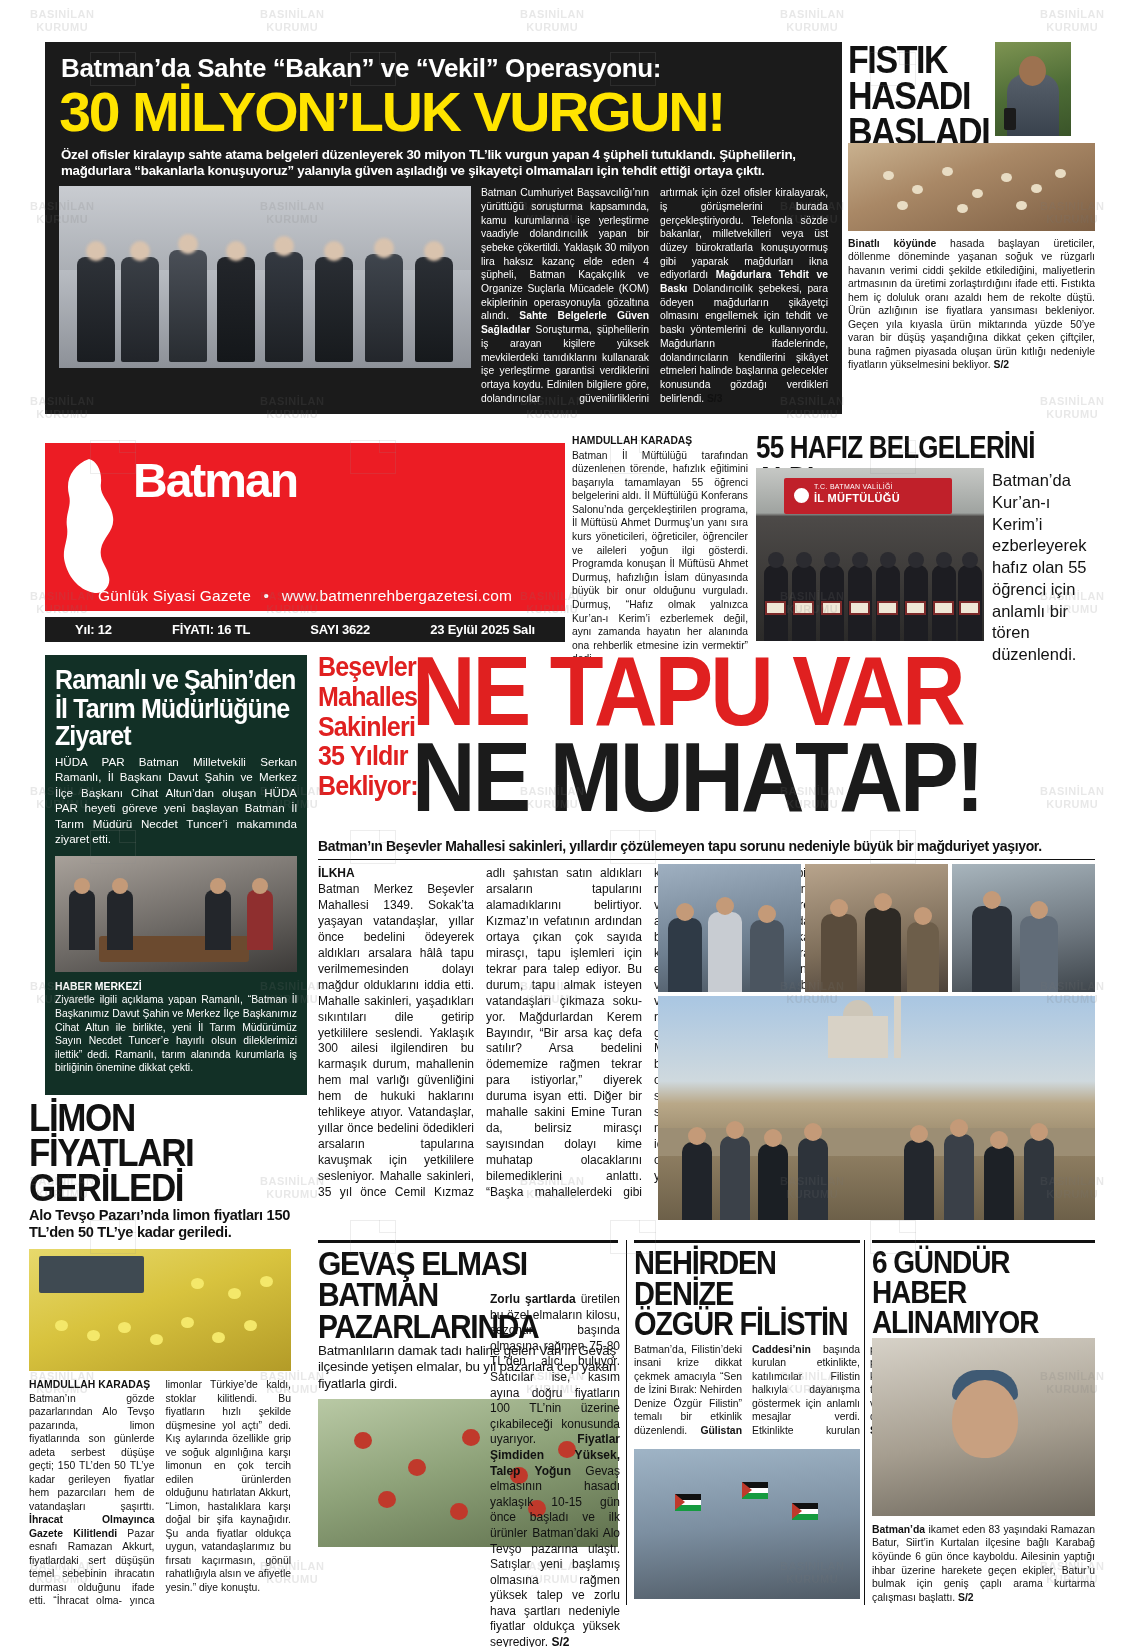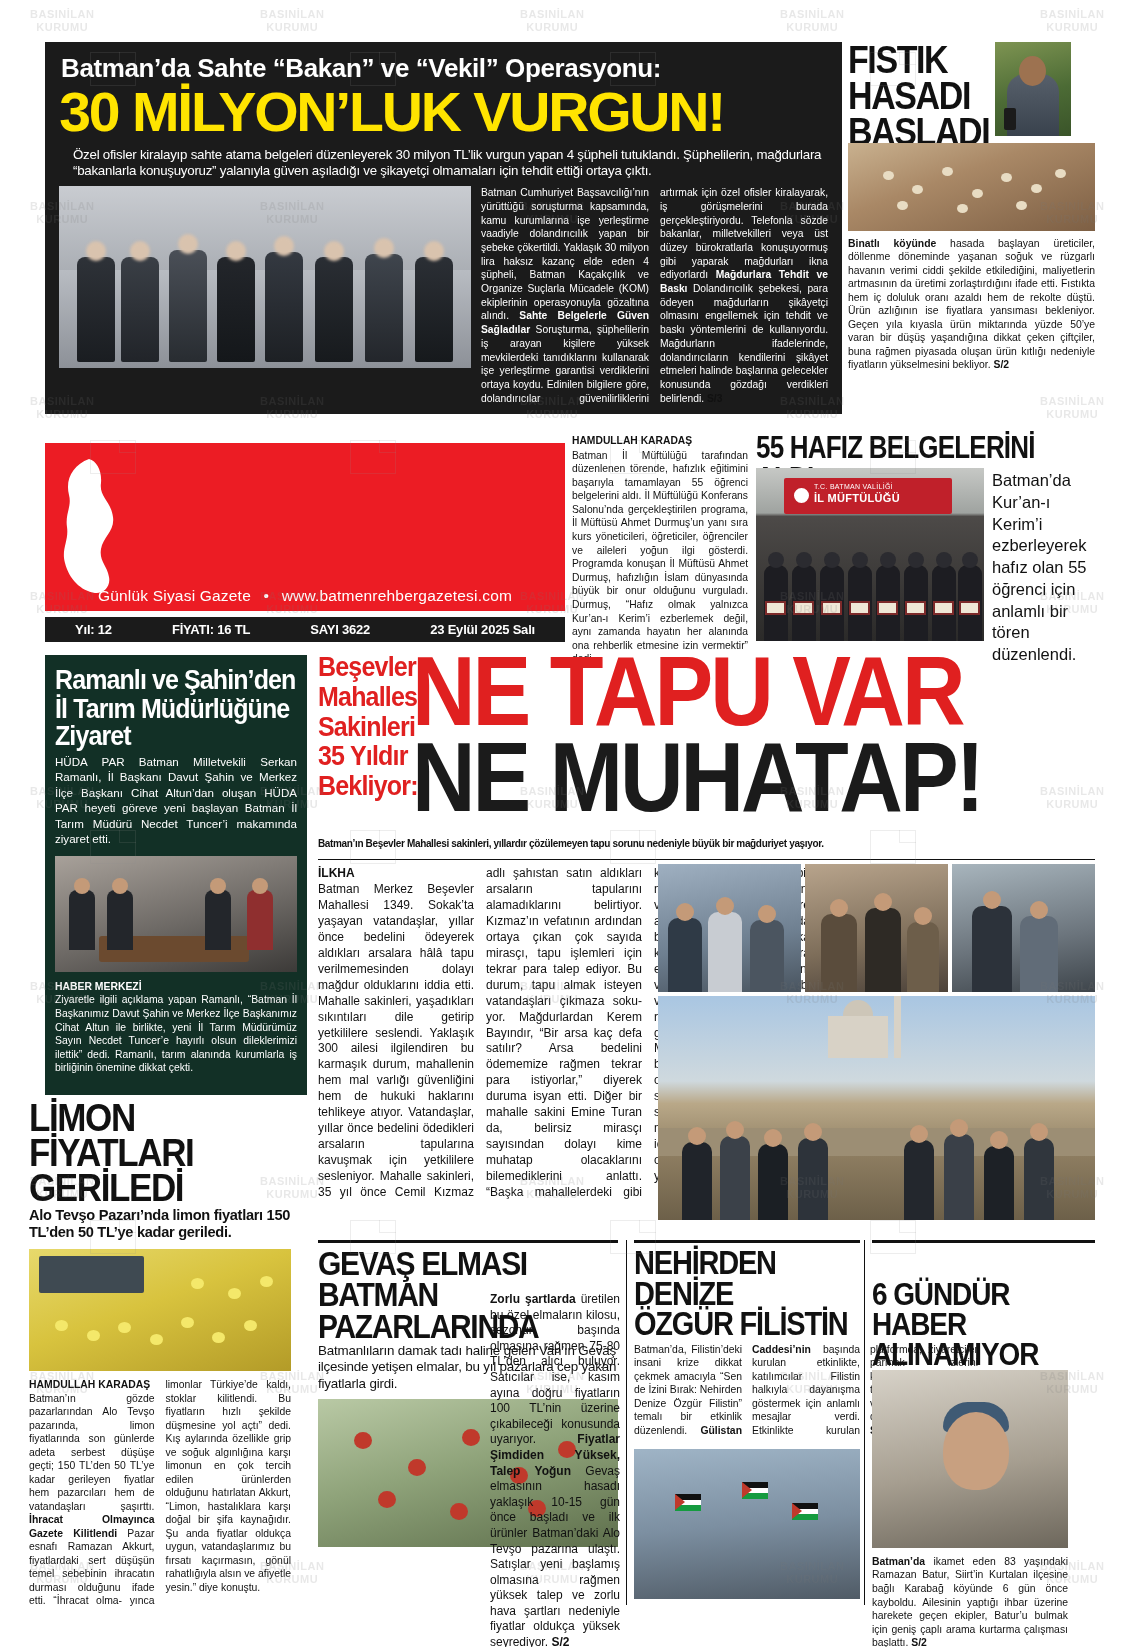--- a/index.html
+++ b/index.html
@@ -30,23 +30,22 @@
     font-size: 26px; font-weight: 700; letter-spacing: -.4px;
     padding: 13px 1px 0 16px; line-height: 1.05;
   }
   .lead-title {
     font-size: 56px; font-weight: 900; color: #ffe400; letter-spacing: -2.2px;
     padding: 4px 14px 0 14px; line-height: .92;
     font-family: "Liberation Sans Narrow","Liberation Sans",sans-serif;
     transform: scaleX(1.02); transform-origin: left center;
   }
   .lead-sub {
-    font-size: 13.3px; font-weight: 400; line-height: 1.22; padding: 9px 8px 7px 16px;
+    font-size: 13.3px; font-weight: 700; line-height: 1.22; padding: 9px 8px 7px 16px;
     letter-spacing: -.25px;
-    margin-left: 12px;
   }
   .lead-body { display: flex; gap: 10px; padding: 0 14px; }
   .lead-photo {
     width: 412px; height: 182px; flex: 0 0 412px;
     background: linear-gradient(170deg,#8d9197 0%,#6d7278 35%,#3f434a 75%,#2b2e33 100%);
     position: relative; overflow: hidden;
   }
   .lead-photo .floor { position:absolute; left:0; bottom:0; width:100%; height:54%;
         background: linear-gradient(180deg,#b8bcc2,#8d9198);}
   .lead-photo .wall  { position:absolute; left:0; top:0; width:100%; height:52%;
@@ -128,21 +127,21 @@
                  font-family:"Liberation Sans Narrow","Liberation Sans",sans-serif;
                  transform:scaleY(1.1); transform-origin: top left;}
   .tapu-h1 { position:absolute; left:94px; top:2px; width:683px; color:#e02020; font-weight:900;
              font-size:88px; line-height:.84; letter-spacing:-3px; white-space:nowrap;
              font-family:"Liberation Sans Narrow","Liberation Sans",sans-serif;
              transform:scaleY(1.12) scaleX(1.0); transform-origin: top left;}
   .tapu-h2 { position:absolute; left:94px; top:88px; width:683px; color:#1b1b1b; font-weight:900;
              font-size:88px; line-height:.84; letter-spacing:-3px; white-space:nowrap;
              font-family:"Liberation Sans Narrow","Liberation Sans",sans-serif;
              transform:scaleY(1.12); transform-origin: top left;}
-  .tapu-sub { position:absolute; left:0; top:190px; width:777px; font-size:10px; font-weight:700;
+  .tapu-sub { position:absolute; left:0; top:190px; width:777px; font-size:14px; font-weight:700;
               color:#111; letter-spacing:-.35px; }
   .tapu-rule { position:absolute; left:0; top:211px; width:777px; height:1px; background:#111;}
   .tapu-cols { position:absolute; left:0; top:218px; width:324px; height:350px;
                column-count:2; column-gap:12px; font-size:12px; line-height:1.33; text-align:justify;
                color:#111; }
   .tapu-cols .byline{font-weight:800;display:block;}
   .tapu-photos { position:absolute; left:340px; top:216px; width:437px; height:356px; }
   .tp { position:absolute; overflow:hidden; }
   .tp1 { left:0; top:0; width:143px; height:128px; background:linear-gradient(170deg,#9fb0c1,#6e7f90 60%,#49545f);}
   .tp2 { left:147px; top:0; width:143px; height:128px; background:linear-gradient(170deg,#b8a48c,#7e6e5a 60%,#4c423a);}
@@ -205,21 +204,21 @@
                  transform:scaleY(1.12); transform-origin:top left;}
   .nehir-cols { margin-top:12px; column-count:2; column-gap:10px; font-size:10.4px; line-height:1.3;
                 color:#111; text-align:justify; height:100px;}
   .nehir-cols b{font-weight:800;}
   .nehir-photo { margin-top:6px; width:100%; height:150px;
      background:linear-gradient(175deg,#9fb4c6,#7c8fa1 50%,#505b66 100%); position:relative; overflow:hidden;}
   .nehir-photo .flag{position:absolute;width:26px;height:17px;background:linear-gradient(180deg,#111 33%,#fff 33%,#fff 66%,#159b3f 66%);}
   .nehir-photo .flag:after{content:"";position:absolute;left:0;top:0;width:0;height:0;
      border-top:8.5px solid transparent;border-bottom:8.5px solid transparent;border-left:10px solid #c0392b;}
 
-  .gundur { position:absolute; left:872px; top:1248px; width:196px; height:357px;margin-top:32px; }
+  .gundur { position:absolute; left:872px; top:1248px; width:223px; height:357px; }
   .gundur-title { font-size:28px; font-weight:900; line-height:.96; letter-spacing:-1.1px; color:#111;
                   font-family:"Liberation Sans Narrow","Liberation Sans",sans-serif;
                   transform:scaleY(1.12); transform-origin:top left;}
   .gundur-photo { margin-top:9px; width:100%; height:178px;
      background:linear-gradient(170deg,#d7d2c8,#a69e90 55%,#6d675c 100%); position:relative; overflow:hidden;}
   .gundur-photo .head{position:absolute;left:36%;top:24%;width:66px;height:78px;border-radius:50% 50% 45% 45%;background:#c8a080;}
   .gundur-photo .cap{position:absolute;left:36%;top:18%;width:66px;height:30px;border-radius:28px 28px 6px 6px;background:#3f5a74;}
   .gundur-body { margin-top:7px; font-size:10.4px; line-height:1.31; text-align:justify; color:#111;}
   .gundur-body b{font-weight:800;}
 
@@ -293,20 +292,21 @@
       <b class="pg">S/2</b>
     </div>
   </div>
 
   <div class="masthead">
     <svg class="mh-map" viewBox="0 0 72 140">
       <path d="M30 2 C14 8 6 22 10 38 C13 50 6 56 8 70 C10 84 2 92 6 106 C10 122 22 134 36 136
                C44 137 52 130 50 120 C48 108 40 104 42 92 C44 80 56 74 54 60 C52 44 40 40 42 26
                C43 14 38 4 30 2 Z" fill="#ffffff"></path>
     </svg>
+    <div class="mh-batman">Batman</div>
     <div class="mh-tag">
       <span>Günlük Siyasi Gazete</span>
       <span class="dot">•</span>
       <span>www.batmenrehbergazetesi.com</span>
     </div>
   </div>
 
   <div class="infobar">
     <span>Yıl: 12</span>
     <span>FİYATI: 16 TL</span>

